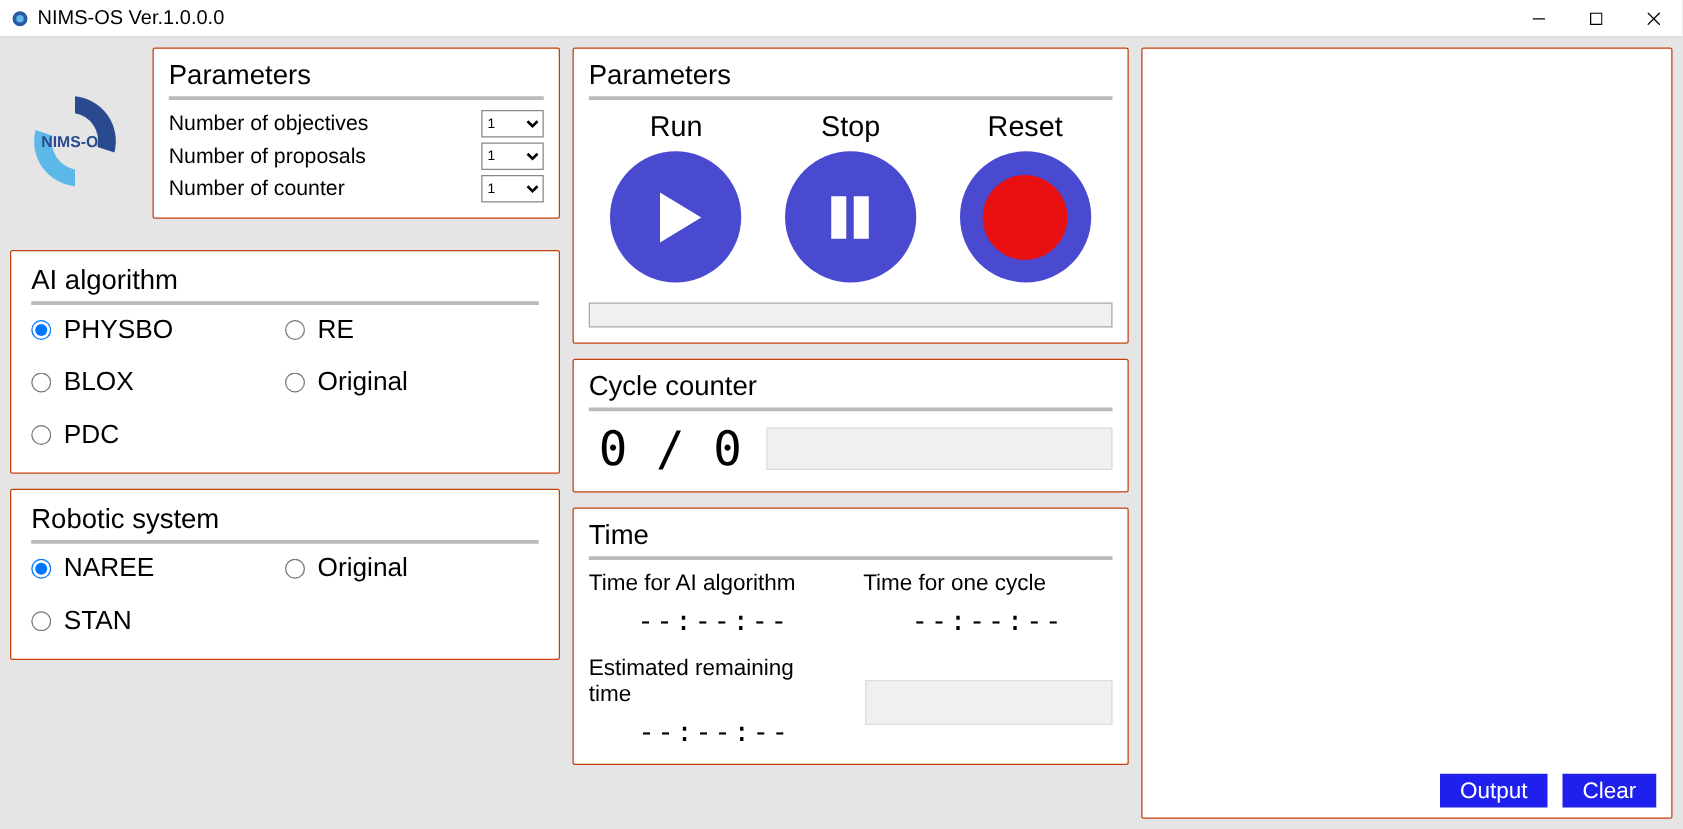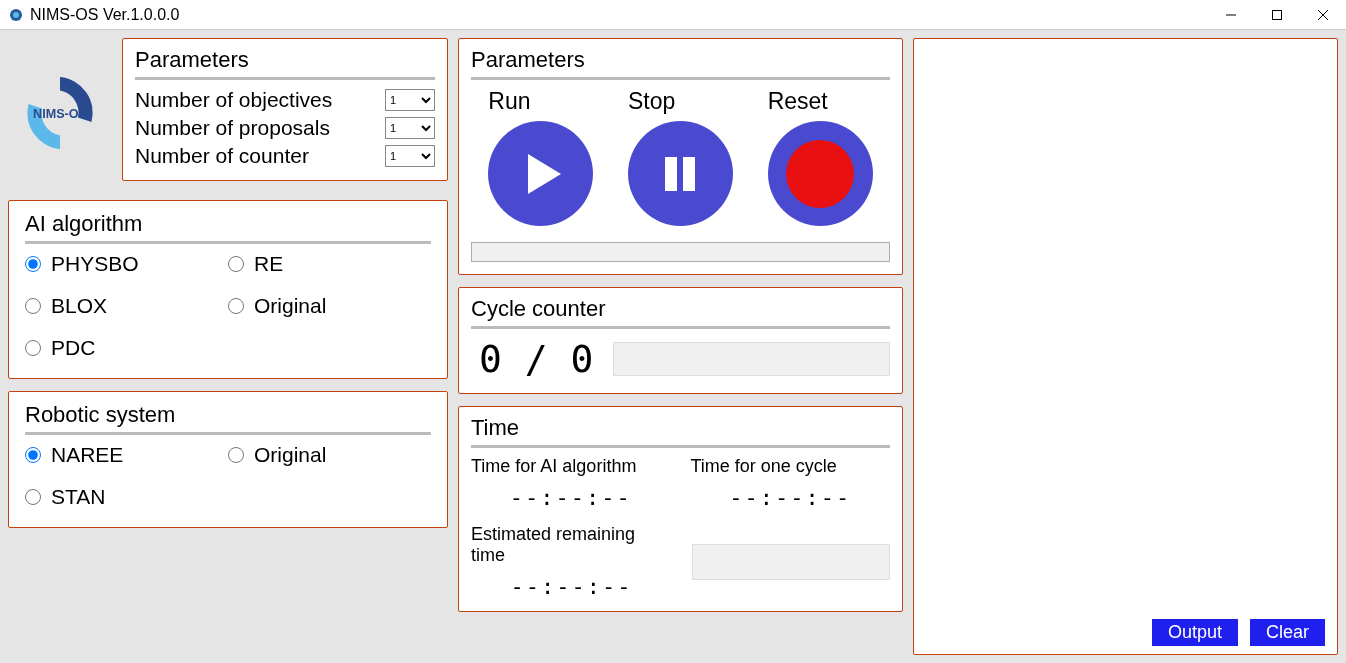--- a/index.html
+++ b/index.html
@@ -64,40 +64,40 @@
       width: 104px; height: 150px;
       display: flex; align-items: center; justify-content: center;
     }
     .logo-box svg { width: 90px; height: 90px; }
 
     .param-panel { flex: 1; }
     .param-row {
       display: flex; align-items: center; justify-content: space-between;
       margin: 4px 0;
     }
-    .param-label { font-size: 21px; }
+    .param-label { font-size: 17px; }
     .param-select {
       width: 50px; height: 22px; font-size: 11px;
       border: 1px solid #888; background: #fff;
     }
 
     .algo-panel { padding: 10px 16px 18px; }
     .algo-grid {
       display: grid;
       grid-template-columns: 1fr 1fr;
       row-gap: 18px;
     }
     .radio-row { display: flex; align-items: center; gap: 10px; font-size: 21px; }
     .radio-row input[type=radio] { width: 16px; height: 16px; }
 
     .robot-panel { padding: 10px 16px 18px; }
 
     .controller-panel { padding: 8px 12px 12px; }
     .controller-btns { display: flex; justify-content: space-around; margin-top: 4px; }
-    .ctrl-col { display: flex; flex-direction: column; }
+    .ctrl-col { display: flex; flex-direction: column; align-items: center; }
     .ctrl-label { font-size: 23px; margin-bottom: 6px; }
     .ctrl-circle {
       width: 105px; height: 105px; border-radius: 50%;
       background: #3d3dcc;
       display: flex; align-items: center; justify-content: center;
       cursor: pointer;
     }
     .ctrl-circle.purple { background: #4a4ad0; }
     .progress-bar {
       height: 20px; width: 100%;

